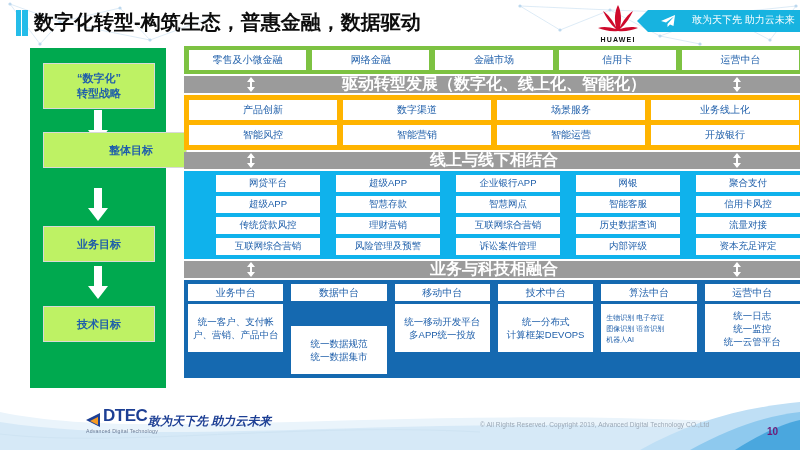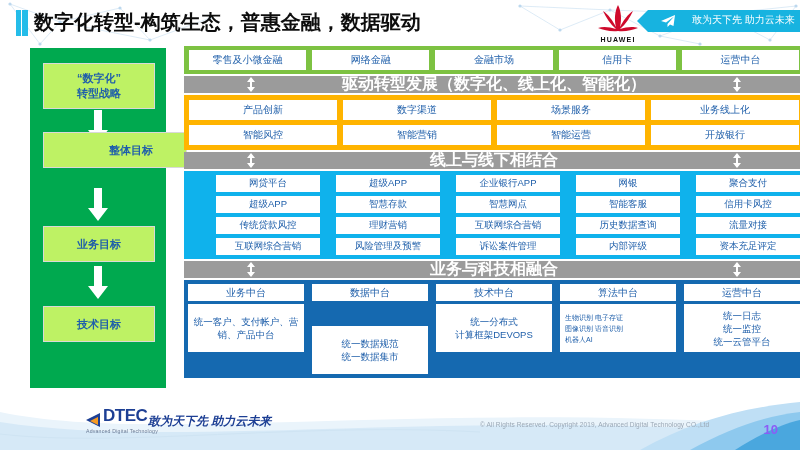--- a/index.html
+++ b/index.html
@@ -90,21 +90,21 @@
   .dtec-word{position:absolute;left:103px;bottom:24px;font-size:17px;font-weight:bold;
       letter-spacing:-0.5px;color:#1d3f94;}
   .dtec-sub{position:absolute;left:86px;bottom:16px;font-size:5.2px;color:#6b7b95;letter-spacing:.2px;}
   .dtec-tri{position:absolute;left:86px;bottom:23px;width:0;height:0;
       border-top:7px solid transparent;border-bottom:7px solid transparent;border-right:14px solid #1d3f94;}
   .dtec-tri-in{position:absolute;left:90px;bottom:25px;width:0;height:0;
       border-top:4px solid transparent;border-bottom:4px solid transparent;border-right:8px solid #f59a23;}
   .dtec-slogan{position:absolute;left:148px;bottom:20px;font-size:12px;color:#1d3f94;
       font-style:italic;font-weight:bold;}
   .copyright{position:absolute;left:480px;bottom:22px;font-size:6.5px;color:#9aa7b5;letter-spacing:.1px;}
-  .pagenum{position:absolute;right:22px;bottom:13px;font-size:13px;font-weight:bold;color:#8b5cf6;}
+  .pagenum{position:absolute;right:22px;bottom:13px;font-size:10px;font-weight:bold;color:#701a75;}
 </style>
 </head>
 <body>
 
 <div class="slide">
 
   <div class="net-bg">
     <svg width="800" height="46" viewBox="0 0 800 46">
       <g stroke="#cfe3f2" stroke-width="0.7" fill="none">
         <path d="M10,4 L60,22 L40,44 L10,4 Z"></path>
@@ -343,20 +343,27 @@
         </div>
         <div class="col">
           <div class="head">
               <span>数据中台</span>
             </div>
           <div class="body" style="white-space: pre-line; margin-top: 22px;">统一数据规范
 统一数据集市</div>
         </div>
         <div class="col">
           <div class="head">
+              <span>移动中台</span>
+            </div>
+          <div class="body" style="white-space: pre-line;">统一移动开发平台
+多APP统一投放</div>
+        </div>
+        <div class="col">
+          <div class="head">
               <span>技术中台</span>
             </div>
           <div class="body" style="white-space: pre-line;">统一分布式
 计算框架DEVOPS</div>
         </div>
         <div class="col">
           <div class="head">
               <span>算法中台</span>
             </div>
           <div class="body small" style="white-space: pre-line;">生物识别 电子存证

